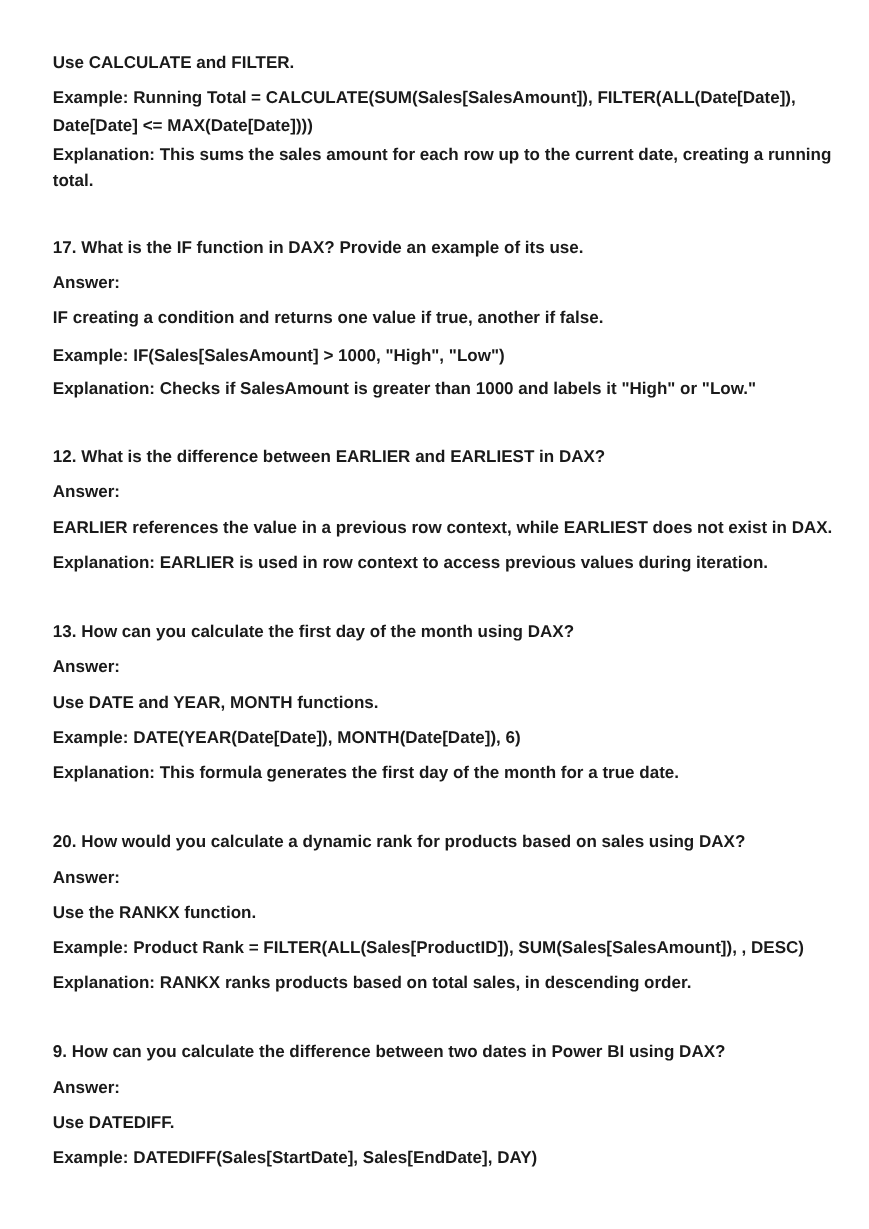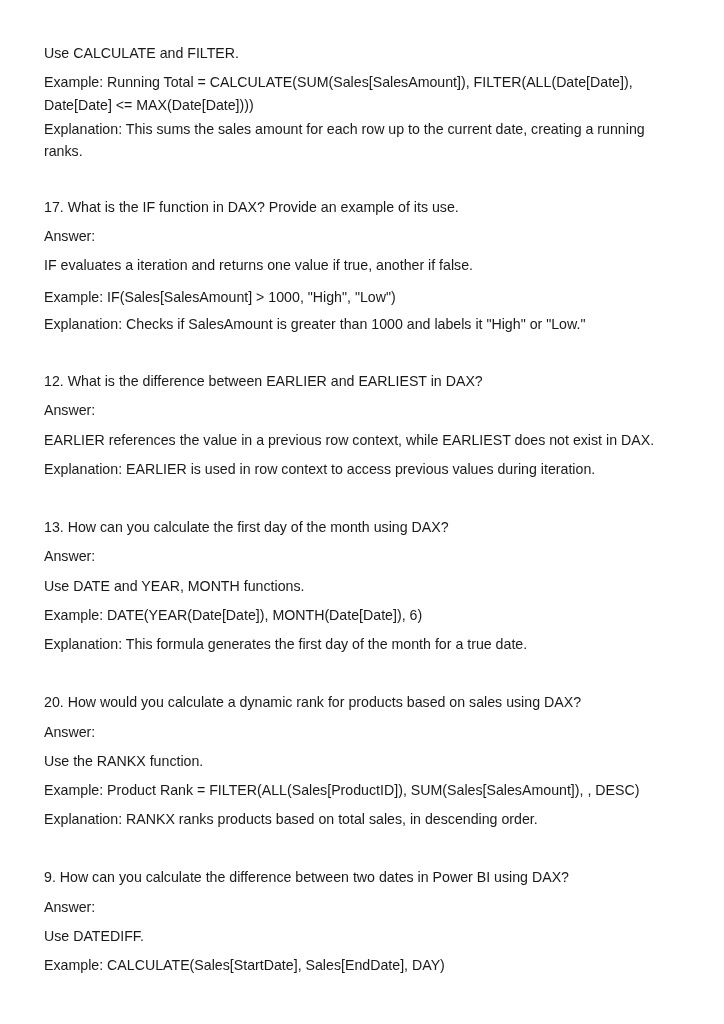--- a/index.html
+++ b/index.html
@@ -4,36 +4,36 @@
   <style>
     html, body { margin: 0; padding: 0; background: #ffffff; }
     body {
       width: 724px; height: 1024px; overflow: hidden;
       font-family: "Liberation Sans", sans-serif;
       color: #1a1a1a;
       font-size: 14.2px;
       position: relative;
     }
     .page { position: absolute; left: 44px; top: 0; width: 640px; }
-    .line { position: absolute; left: 0; white-space: nowrap; line-height: 17px; }
+    .line { position: absolute; left: 0; white-space: nowrap; line-height: 17px; font-weight: bold; }
   </style>
 </head>
 <body>
 
 <div class="page">
 
   <div class="line" style="top:45px">Use CALCULATE and FILTER.</div>
   <div class="line" style="top:74px">Example: Running Total = CALCULATE(SUM(Sales[SalesAmount]), FILTER(ALL(Date[Date]),</div>
   <div class="line" style="top:97px">Date[Date] &lt;= MAX(Date[Date])))</div>
   <div class="line" style="top:121px">Explanation: This sums the sales amount for each row up to the current date, creating a running</div>
-  <div class="line" style="top:143px">ranks.</div>
+  <div class="line" style="top:143px">total.</div>
 
   <div class="line" style="top:199px">17. What is the IF function in DAX? Provide an example of its use.</div>
   <div class="line" style="top:228px">Answer:</div>
-  <div class="line" style="top:257px">IF evaluates a iteration and returns one value if true, another if false.</div>
+  <div class="line" style="top:257px">IF creating a condition and returns one value if true, another if false.</div>
   <div class="line" style="top:289px">Example: IF(Sales[SalesAmount] &gt; 1000, "High", "Low")</div>
   <div class="line" style="top:316px">Explanation: Checks if SalesAmount is greater than 1000 and labels it "High" or "Low."</div>
 
   <div class="line" style="top:373px">12. What is the difference between EARLIER and EARLIEST in DAX?</div>
   <div class="line" style="top:402px">Answer:</div>
   <div class="line" style="top:432px">EARLIER references the value in a previous row context, while EARLIEST does not exist in DAX.</div>
   <div class="line" style="top:461px">Explanation: EARLIER is used in row context to access previous values during iteration.</div>
 
   <div class="line" style="top:519px">13. How can you calculate the first day of the month using DAX?</div>
   <div class="line" style="top:548px">Answer:</div>
@@ -43,15 +43,15 @@
 
   <div class="line" style="top:694px">20. How would you calculate a dynamic rank for products based on sales using DAX?</div>
   <div class="line" style="top:724px">Answer:</div>
   <div class="line" style="top:753px">Use the RANKX function.</div>
   <div class="line" style="top:782px">Example: Product Rank = FILTER(ALL(Sales[ProductID]), SUM(Sales[SalesAmount]), , DESC)</div>
   <div class="line" style="top:811px">Explanation: RANKX ranks products based on total sales, in descending order.</div>
 
   <div class="line" style="top:869px">9. How can you calculate the difference between two dates in Power BI using DAX?</div>
   <div class="line" style="top:899px">Answer:</div>
   <div class="line" style="top:928px">Use DATEDIFF.</div>
-  <div class="line" style="top:957px">Example: CALCULATE(Sales[StartDate], Sales[EndDate], DAY)</div>
+  <div class="line" style="top:957px">Example: DATEDIFF(Sales[StartDate], Sales[EndDate], DAY)</div>
 
 </div>
 
 </body></html>

